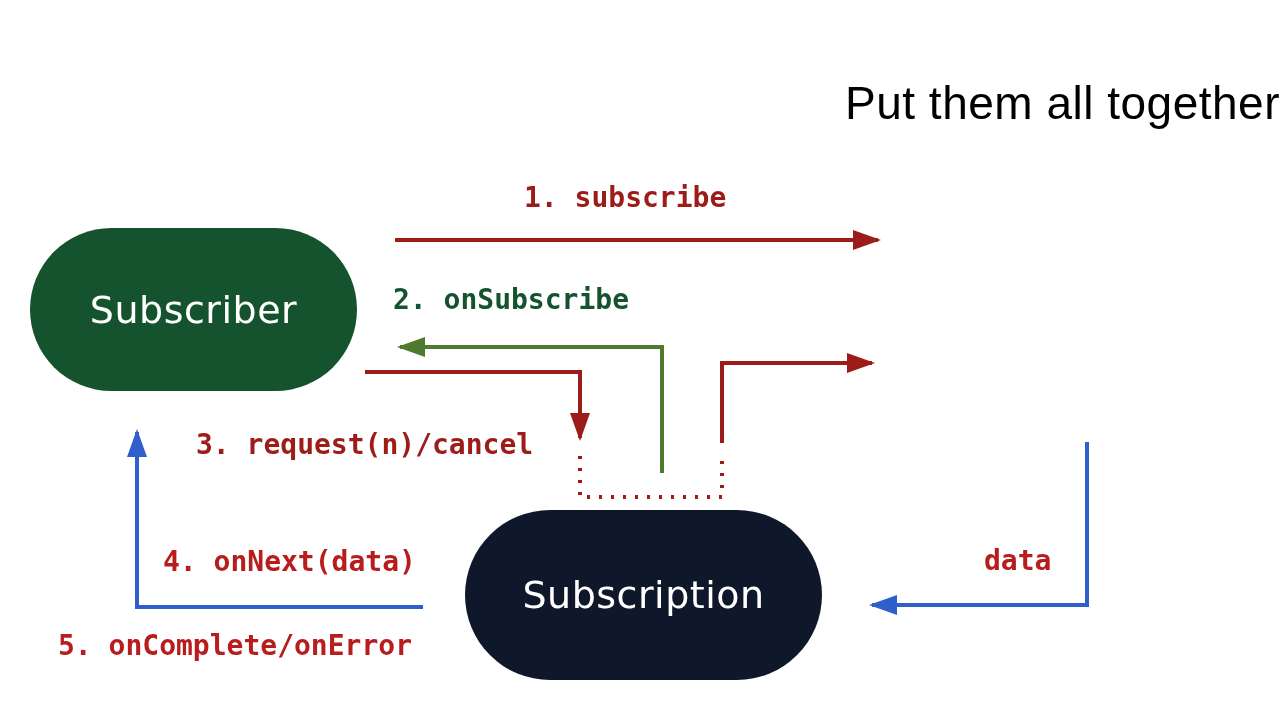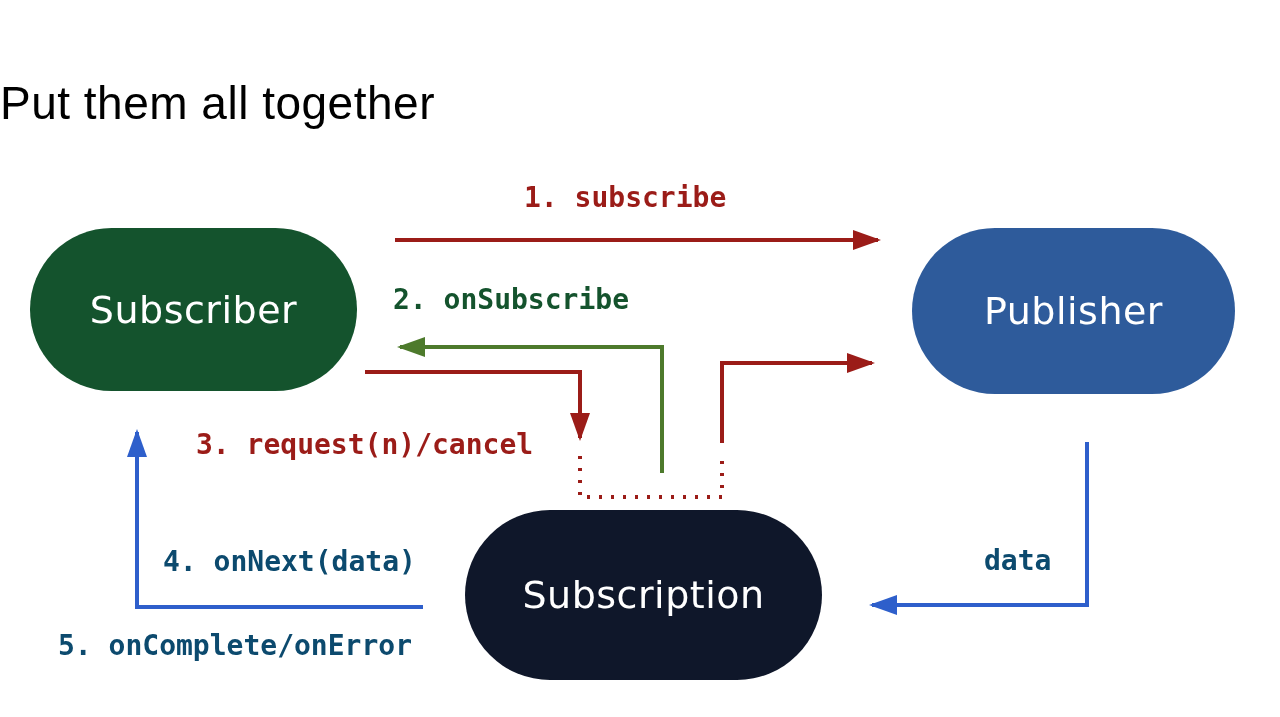--- a/index.html
+++ b/index.html
@@ -13,21 +13,21 @@
     width: 1280px;
     height: 717px;
     background: #ffffff;
     overflow: hidden;
   }
   .slide-title {
     position: absolute;
     top: 76px;
     left: 0;
     width: 1280px;
-    text-align: left;
+    text-align: right;
     font-family: "Liberation Sans", sans-serif;
     font-size: 46px;
     font-weight: 400;
     color: #000000;
     margin: 0;
     letter-spacing: 0.5px;
   }
   .arrow-layer {
     position: absolute;
     top: 0;
@@ -65,21 +65,21 @@
   }
   .edge-label {
     position: absolute;
     font-family: "DejaVu Sans Mono", monospace;
     font-size: 28px;
     white-space: nowrap;
     font-weight: bold;
   }
   .lbl-red   { color: #9b1c18; }
   .lbl-green { color: #14532d; }
-  .lbl-blue  { color: #0c4a6e; }
+  .lbl-blue  { color: #b91c1c; }
   .lbl-subscribe   { left: 524px; top: 181px; }
   .lbl-onsubscribe { left: 393px; top: 283px; }
   .lbl-request     { left: 196px; top: 428px; }
   .lbl-onnext      { left: 163px; top: 545px; }
   .lbl-oncomplete  { left: 58px;  top: 629px; }
   .lbl-data        { left: 956px; top: 544px; margin-left: 28px; }
 </style>
 </head>
 <body>
 
@@ -112,23 +112,20 @@
 
     <path d="M423,607 H137 V432" fill="none" stroke="#2e5fcb" stroke-width="4" marker-end="url(#head-blue)"></path>
 
     <path d="M1087,442 V605 H872" fill="none" stroke="#2e5fcb" stroke-width="4" marker-end="url(#head-blue)"></path>
   </svg>
 
   <div class="node node-subscriber">
     <span>Subscriber</span>
   </div>
 
-  <div class="node node-publisher">
-    <span>Publisher</span>
-  </div>
 
   <div class="node node-subscription">
     <span>Subscription</span>
   </div>
 
   <div class="edge-label lbl-red lbl-subscribe">1. subscribe</div>
 
   <div class="edge-label lbl-green lbl-onsubscribe">2. onSubscribe</div>
 
   <div class="edge-label lbl-red lbl-request">3. request(n)/cancel</div>

